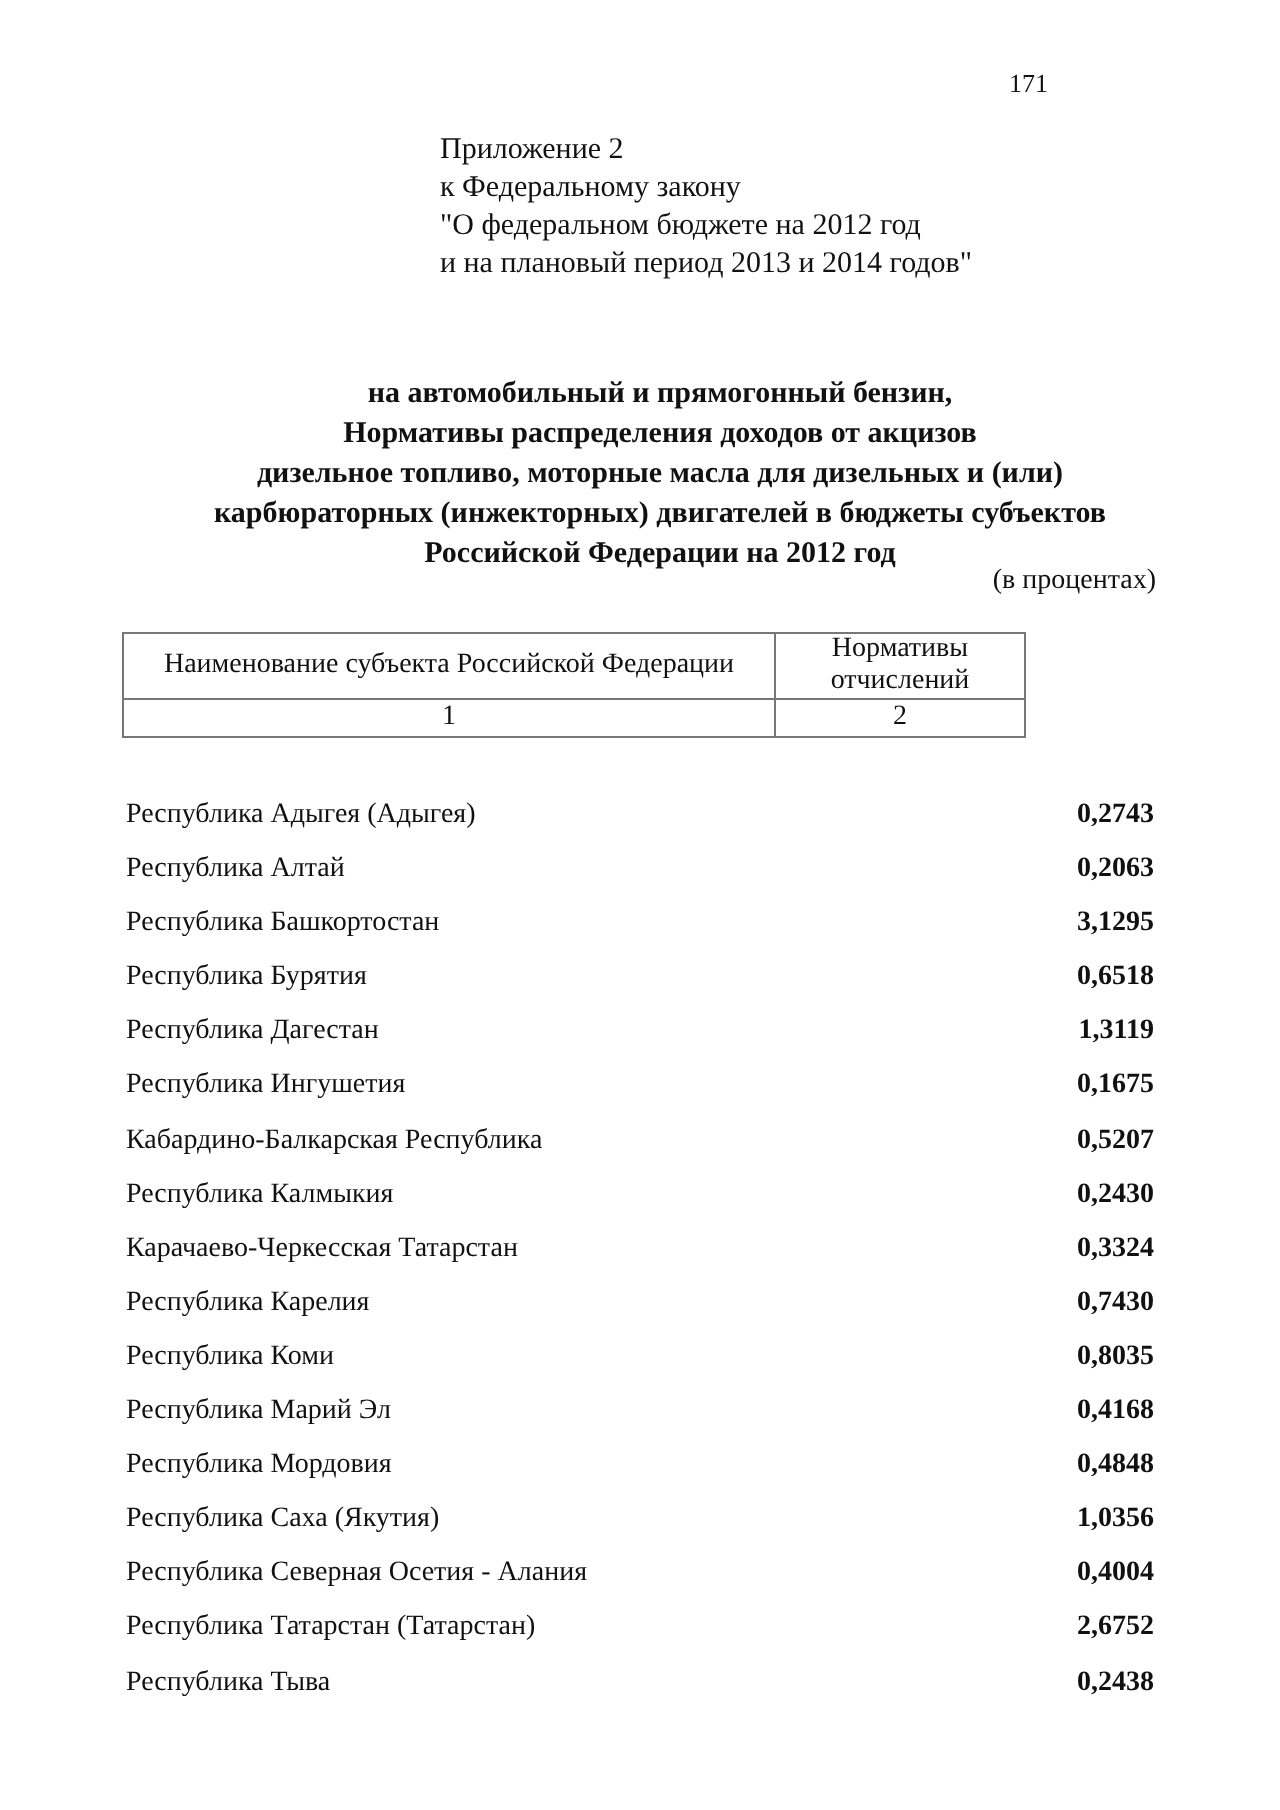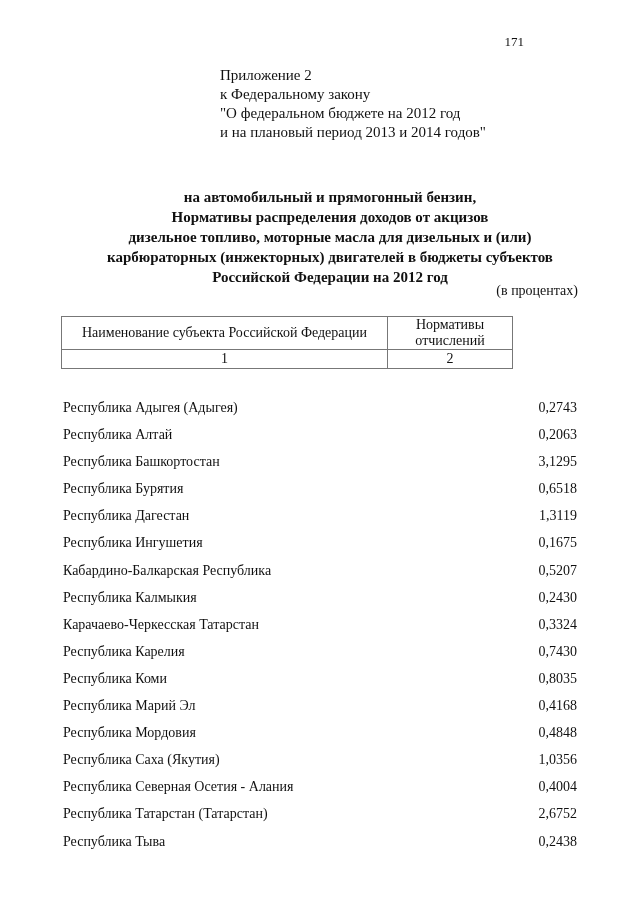--- a/index.html
+++ b/index.html
@@ -10,21 +10,21 @@
   .title { position: absolute; top: 187px; left: 40px; width: 580px; text-align: center;
            font-size: 15px; font-weight: bold; line-height: 20px; }
   .unit { position: absolute; top: 283px; right: 62px; font-size: 14px; }
   .hdr { position: absolute; left: 61px; top: 316px; width: 452px; border-collapse: collapse; font-size: 14px; }
   .hdr td { border: 1px solid #777; text-align: center; padding: 0; }
   .hdr tr.r1 td { height: 20px; }
   .hdr tr.r2 td { height: 18px; }
   .hdr td.c1 { width: 325px; }
   .rows { position: absolute; top: 374px; left: 63px; width: 514px; margin-top: 24px; }
   .row { display: flex; justify-content: space-between; height: 27.1px; font-size: 14px; line-height: 19px; }
-  .row .val { text-align: left; }
+  .row .val { text-align: left; font-weight: bold; }
 </style>
 </head>
 <body>
 
 <div class="page-number">171</div>
 
 <div class="appendix">
   <div>Приложение 2</div>
   <div>к Федеральному закону</div>
   <div>"О федеральном бюджете на 2012 год</div>

